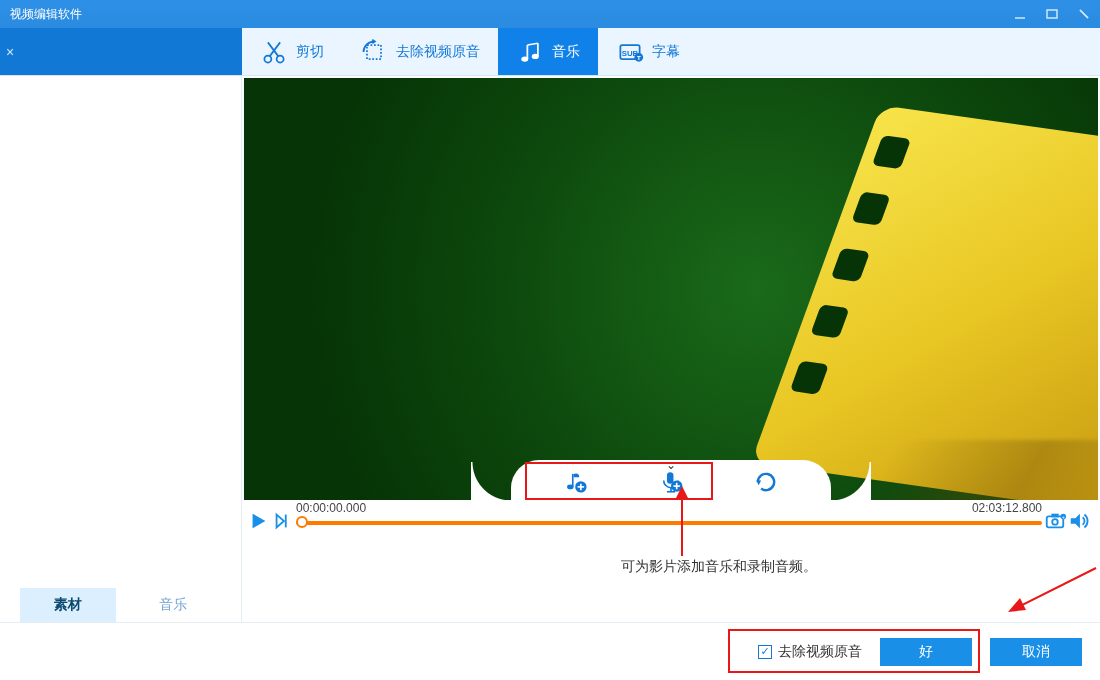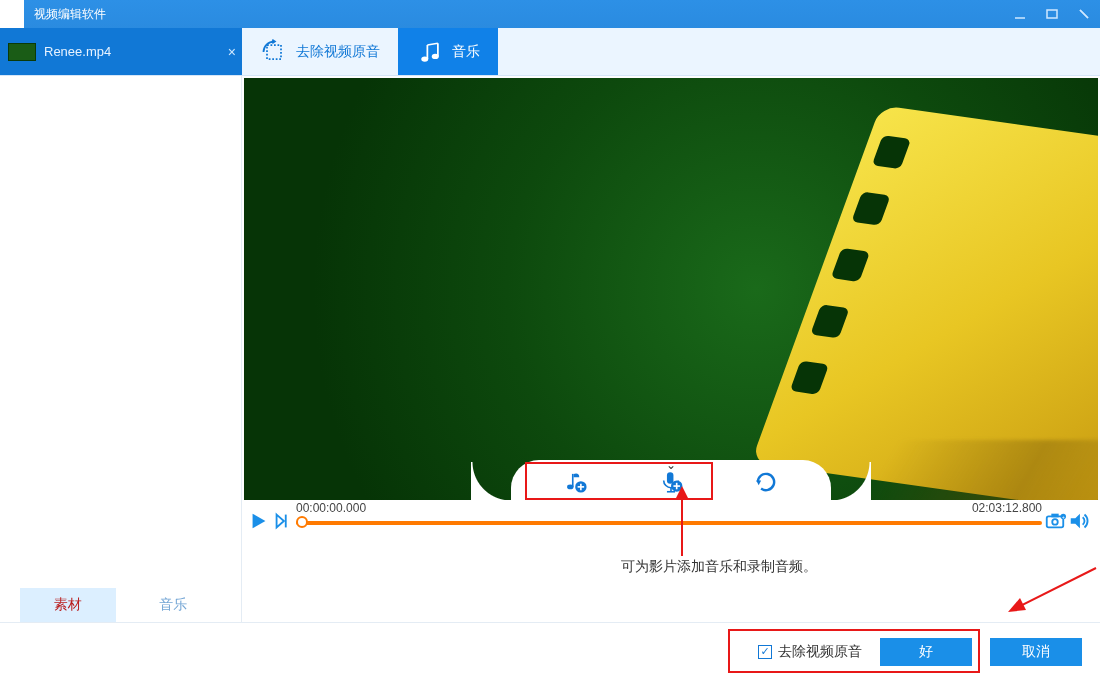--- a/index.html
+++ b/index.html
@@ -8,21 +8,20 @@
 
   
   .titlebar {
     height: 28px;
     background: linear-gradient(#2d90e6, #2a8be0);
     color: #fff;
     display: flex;
     align-items: center;
     padding-left: 10px;
     font-size: 12px;
-    margin-left: 24px;
   }
   .titlebar-spacer { flex: 1; }
   .win-btn {
     width: 32px; height: 28px;
     display: flex; align-items: center; justify-content: center;
     color: #cfe8ff; font-size: 14px;
   }
 
   
   .toolbar {
@@ -91,22 +90,22 @@
   }
   .sidebar-tab {
     flex: 1;
     display: flex;
     align-items: center;
     justify-content: center;
     font-size: 14px;
   }
   .sidebar-tab.active {
     background: #dcefff;
-    color: #b91c1c;
-    font-weight: 400;
+    color: #0c4a6e;
+    font-weight: 700;
   }
   .sidebar-tab.inactive { color: #74a6d5; }
 
   .content {
     flex: 1;
     background: #fdfdfe;
     position: relative;
     display: flex;
     flex-direction: column;
   }
@@ -336,27 +335,34 @@
   <div class="win-btn">
     <svg width="12" height="12">
         <line x1="2" y2="10" x2="10" y1="2" stroke="#cfe8ff" stroke-width="1.5"></line>
         <line x1="2" y1="2" x2="10" y2="10" stroke="#cfe8ff" stroke-width="1.5"></line>
       </svg>
   </div>
 </div>
 
 <div class="toolbar">
   <div class="side-header">
-    <div class="file-tab">
-      <div class="file-thumb"></div>
-      <span>Renee.mp4</span>
-    </div>
     <div class="file-close">×</div>
   </div>
 
+  <div class="tool-btn">
+    <svg viewBox="0 0 32 32">
+        <g class="stroke" stroke="#1178d6" stroke-width="2" fill="none">
+          <circle cx="9" cy="24" r="4"></circle>
+          <circle cx="23" cy="24" r="4"></circle>
+          <line x1="11" y1="21" x2="23" y2="5"></line>
+          <line x1="21" y1="21" x2="9" y2="5"></line>
+        </g>
+      </svg>
+    <span>剪切</span>
+  </div>
   <div class="tool-btn">
     <svg viewBox="0 0 32 32">
         <g class="stroke" stroke="#1178d6" stroke-width="2" fill="none">
           <rect x="8" y="8" width="16" height="16" stroke-dasharray="2 2"></rect>
           <path d="M4 16 A12 12 0 0 1 16 4"></path>
           <polyline points="14,2 17,4 14,6"></polyline>
         </g>
       </svg>
     <span>去除视频原音</span>
   </div>
@@ -366,20 +372,29 @@
           <ellipse cx="10" cy="24" rx="4" ry="3"></ellipse>
           <ellipse cx="22" cy="21" rx="4" ry="3"></ellipse>
         </g>
         <g class="stroke" stroke="#fff" stroke-width="2" fill="none">
           <line x1="13" y1="24" x2="13" y2="8"></line>
           <line x1="25" y1="21" x2="25" y2="6"></line>
           <line x1="13" y1="8" x2="25" y2="6"></line>
         </g>
       </svg>
     <span>音乐</span>
+  </div>
+  <div class="tool-btn">
+    <svg viewBox="0 0 32 32">
+        <rect x="5" y="8" width="22" height="16" rx="2" class="stroke" stroke="#1178d6" stroke-width="2" fill="none"></rect>
+        <text x="16" y="21" text-anchor="middle" font-size="9" class="fill" fill="#1178d6" font-weight="bold">SUB</text>
+        <circle cx="26" cy="22" r="5" class="fill" fill="#1178d6"></circle>
+        <text x="26" y="25" text-anchor="middle" font-size="7" fill="#fff" font-weight="bold">T</text>
+      </svg>
+    <span>字幕</span>
   </div>
 </div>
 
 <div class="main">
   <div class="sidebar">
     <div class="sidebar-body"></div>
     <div class="sidebar-tabs">
       <div class="sidebar-tab active">
         <span>素材</span>
       </div>

